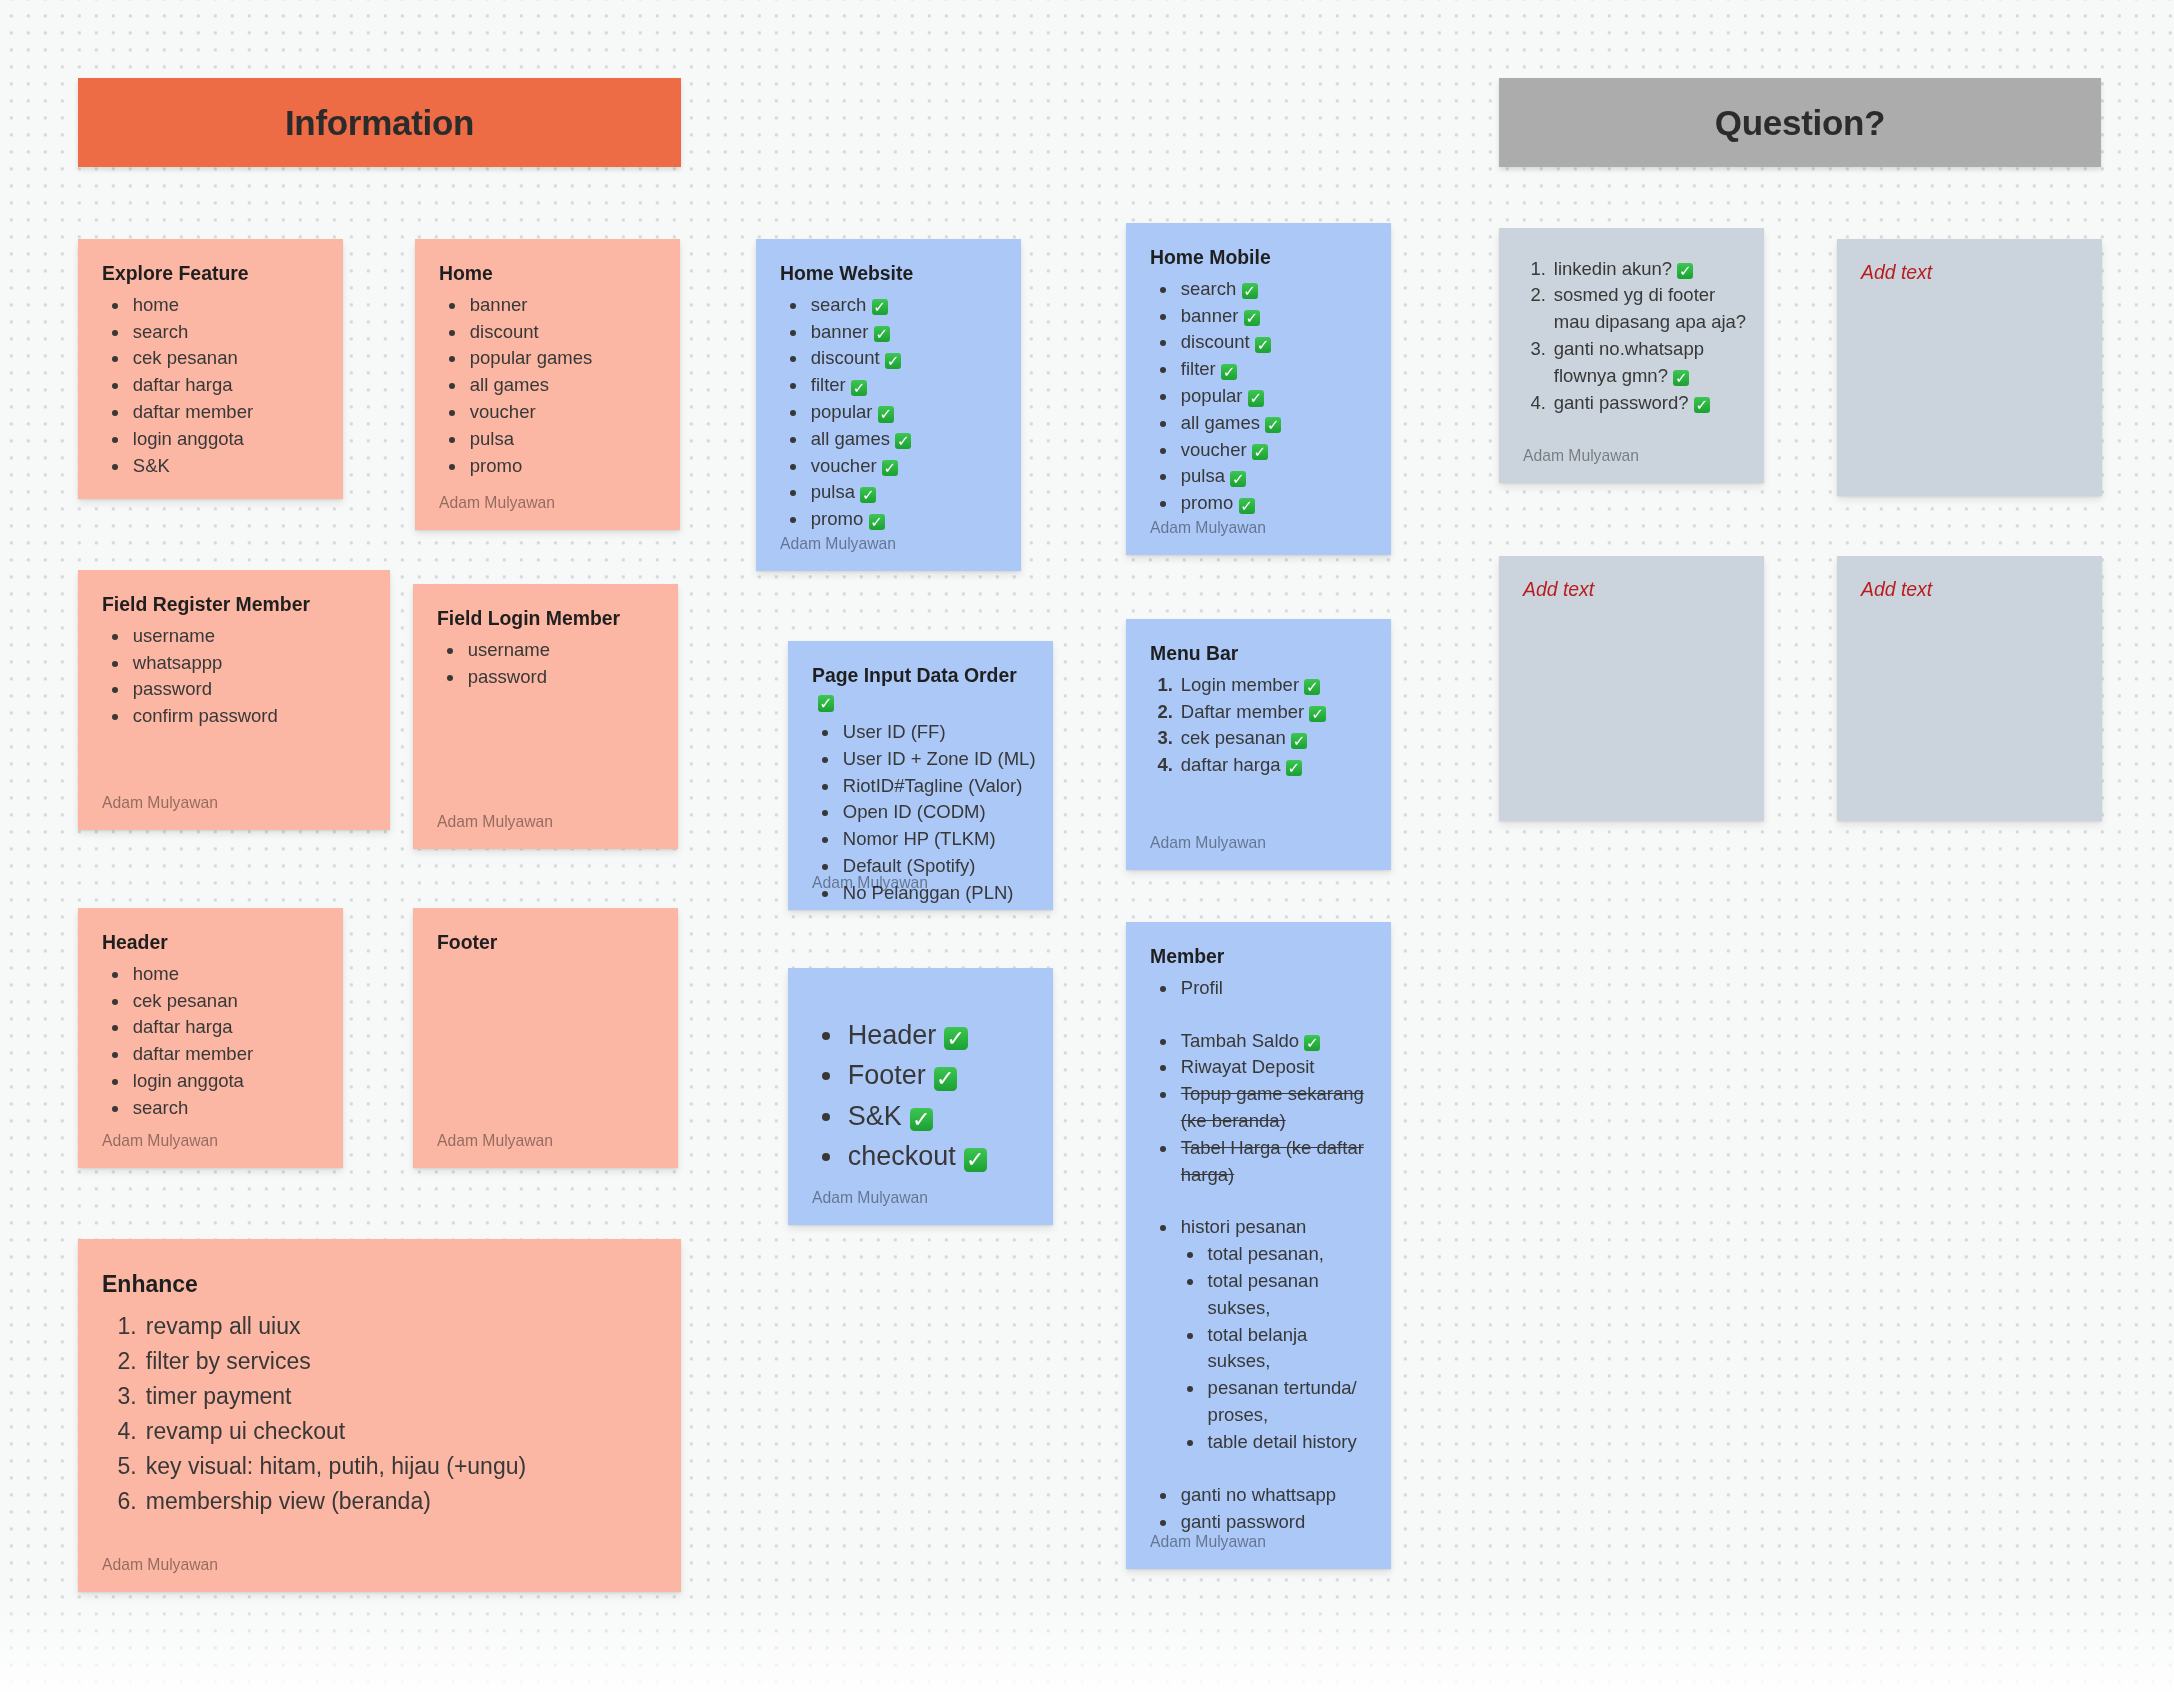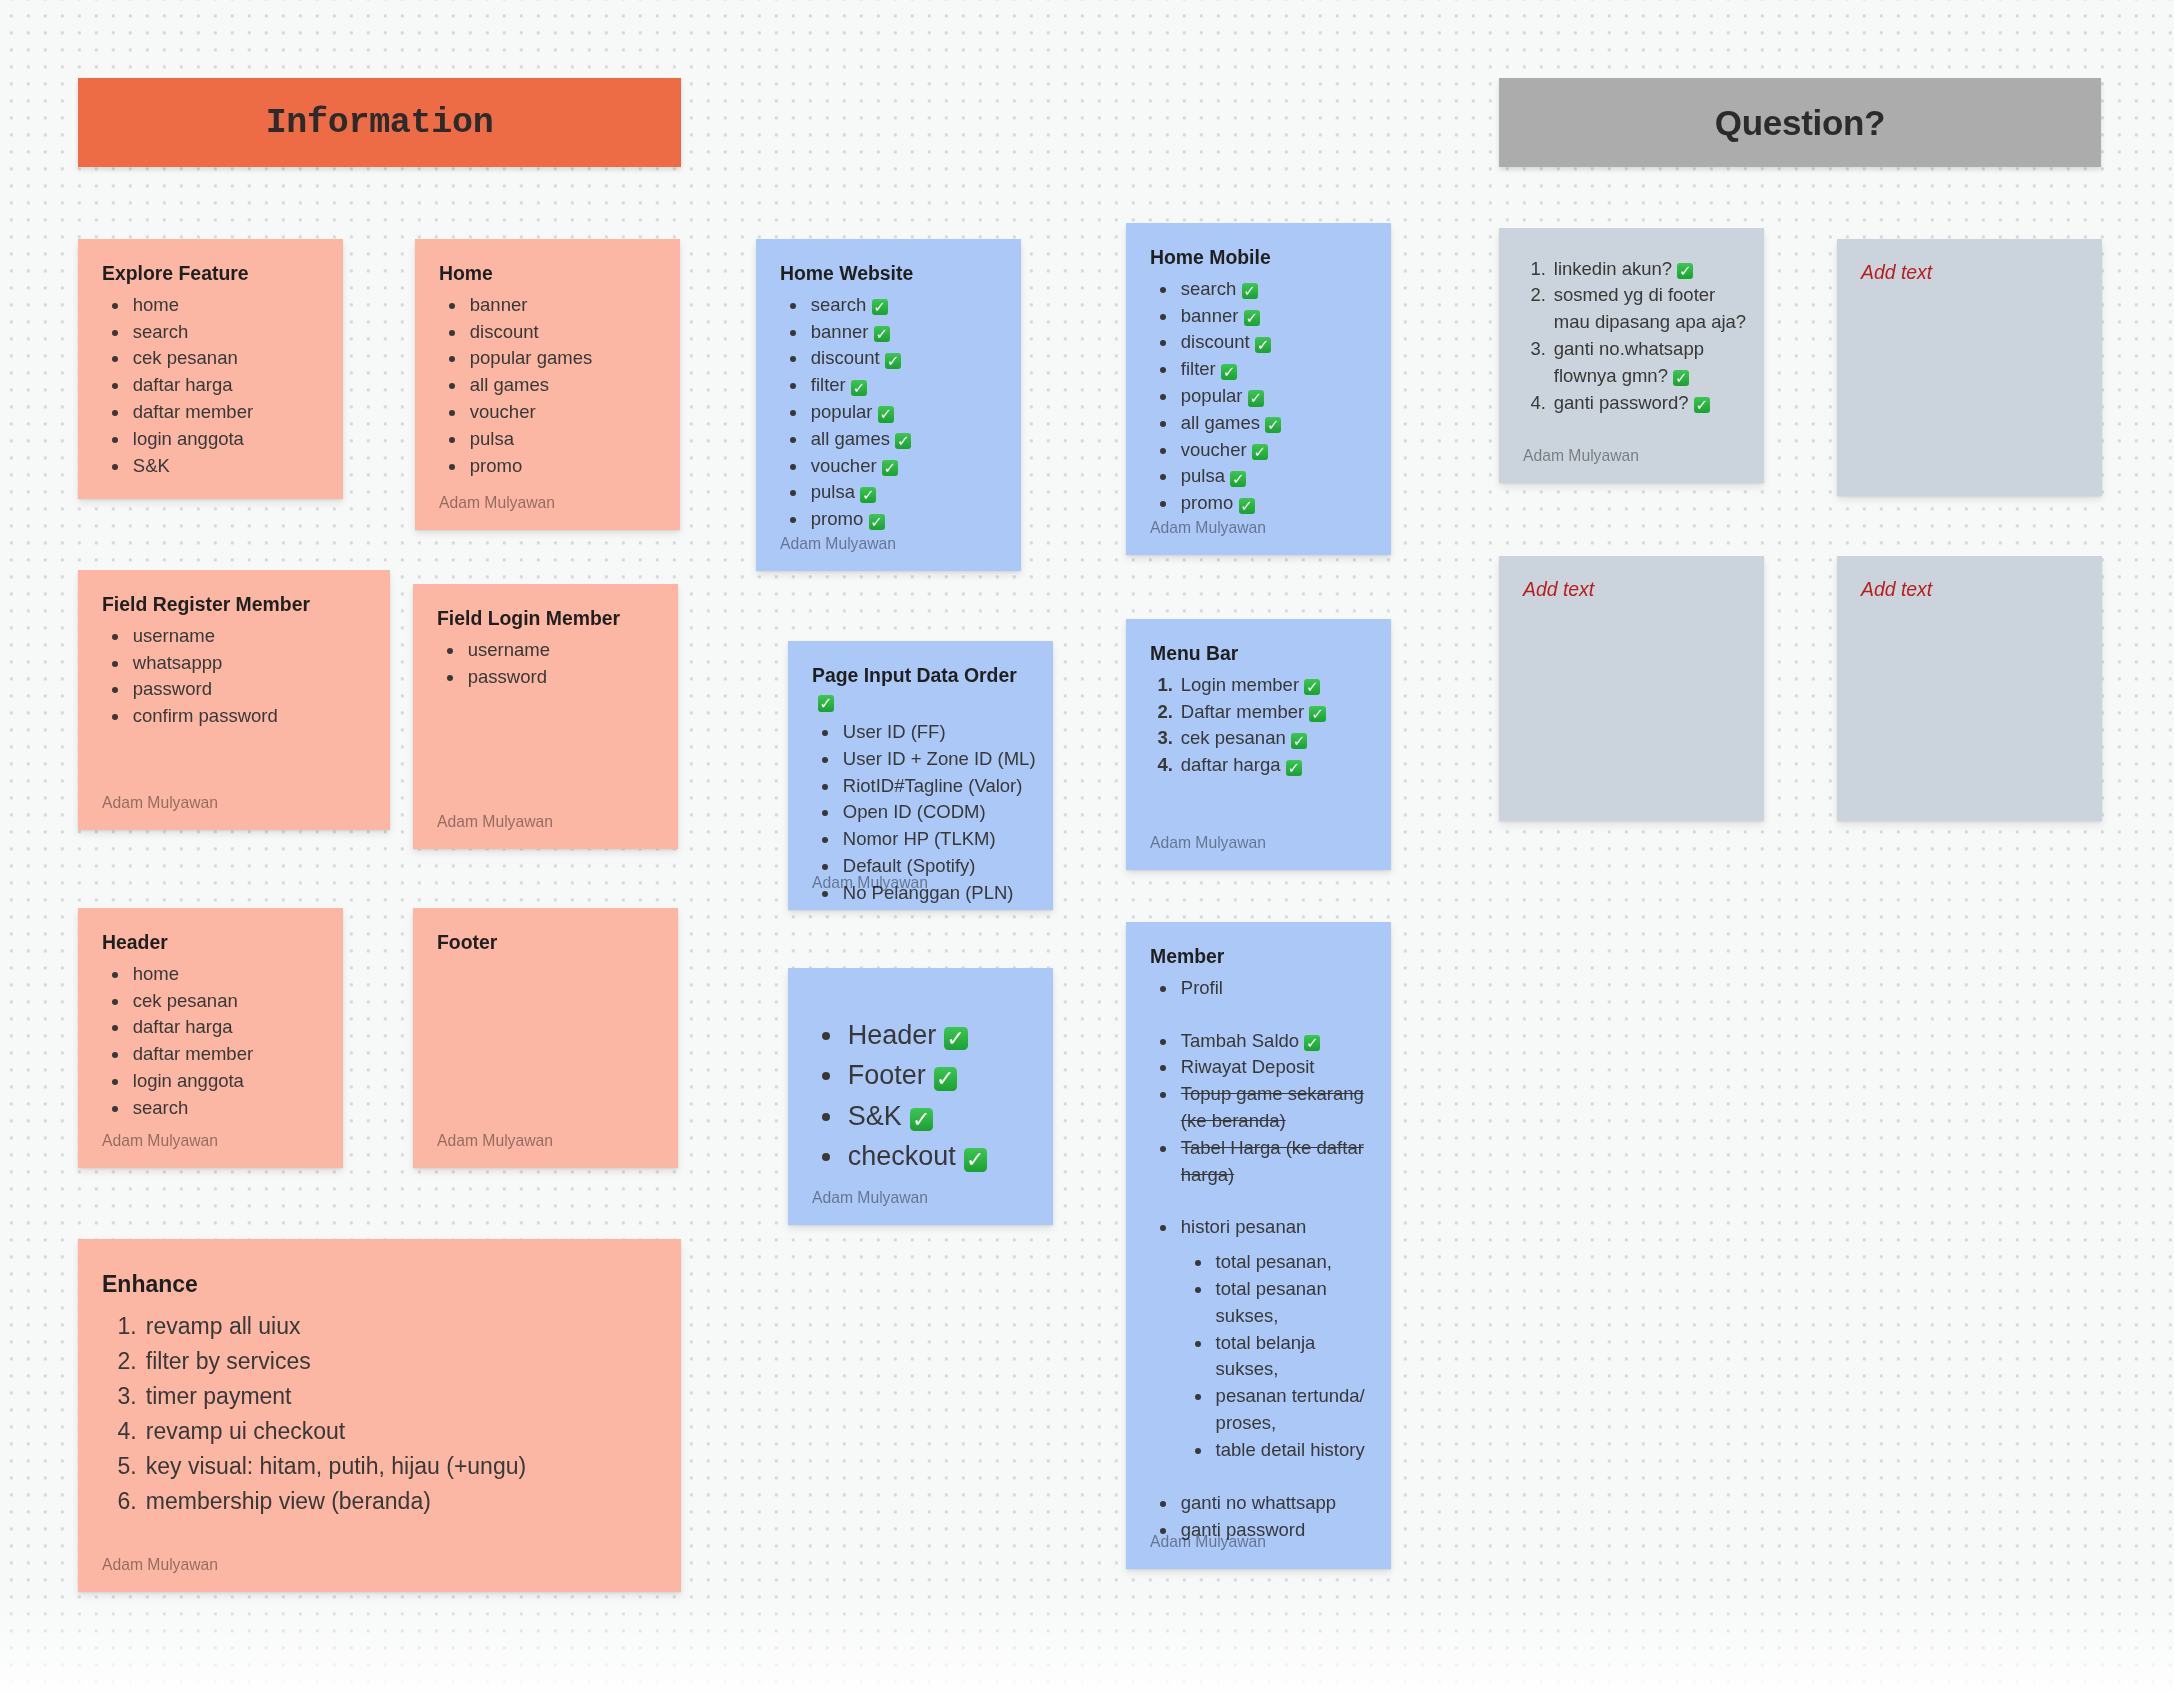--- a/index.html
+++ b/index.html
@@ -16,39 +16,39 @@
   .canvas::after{
     content:"";position:absolute;left:0;right:0;bottom:0;height:102px;
     background:linear-gradient(180deg,rgba(255,255,255,0) 0%,rgba(255,255,255,0.9) 100%);
     pointer-events:none;
   }
   .col-header{
     position:absolute;height:89px;display:flex;align-items:center;justify-content:center;
     font-size:35px;font-weight:bold;color:#2B2B2B;letter-spacing:-0.3px;
     box-shadow:0 2.8px 4.6px rgba(0,0,0,0.12);
   }
-  .col-header.orange{background:#ED6B45;font-family:Liberation Mono, monospace;}
+  .col-header.orange{background:#ED6B45;}
   .col-header.blue{background:#6B96EE;}
   .col-header.gray{background:#ACACAC;}
 
   .note{
     position:absolute;box-sizing:border-box;
     box-shadow:0 4.6px 7.4px rgba(0,0,0,0.09),0 0.9px 1.8px rgba(0,0,0,0.08);
     color:#383838;
   }
   .note.salmon{background:#FBB7A3;}
   .note.blue{background:#ABC8F7;}
   .note.gray{background:#CBD4DD;}
 
   .note-inner{padding:22px 16.6px 9.2px 24px;}
   .note-title{font-size:19.4px;font-weight:bold;color:#1F1F1F;line-height:1.3;}
   .note-list{margin:5.5px 0 0 0;padding-left:28px;}
   .note-list li{font-size:18.5px;line-height:1.45;padding-left:2.8px;}
   .note-list li.gap{margin-top:26px;}
-  .note-sublist{margin:8px;padding-left:24px;list-style:disc;}
+  .note-sublist{margin:0;padding-left:24px;list-style:disc;}
   .note-sublist li{font-size:18.5px;line-height:1.45;}
   .strike{text-decoration:line-through;}
   .note-author{
     position:absolute;left:24px;bottom:18.5px;
     font-size:15.7px;color:rgba(0,0,0,0.42);
   }
   .placeholder{font-size:19.4px;color:#b91c1c;font-style:italic;}
 
   .size-lg .note-inner{padding-top:31px;}
   .size-lg .note-title{font-size:23px;}

